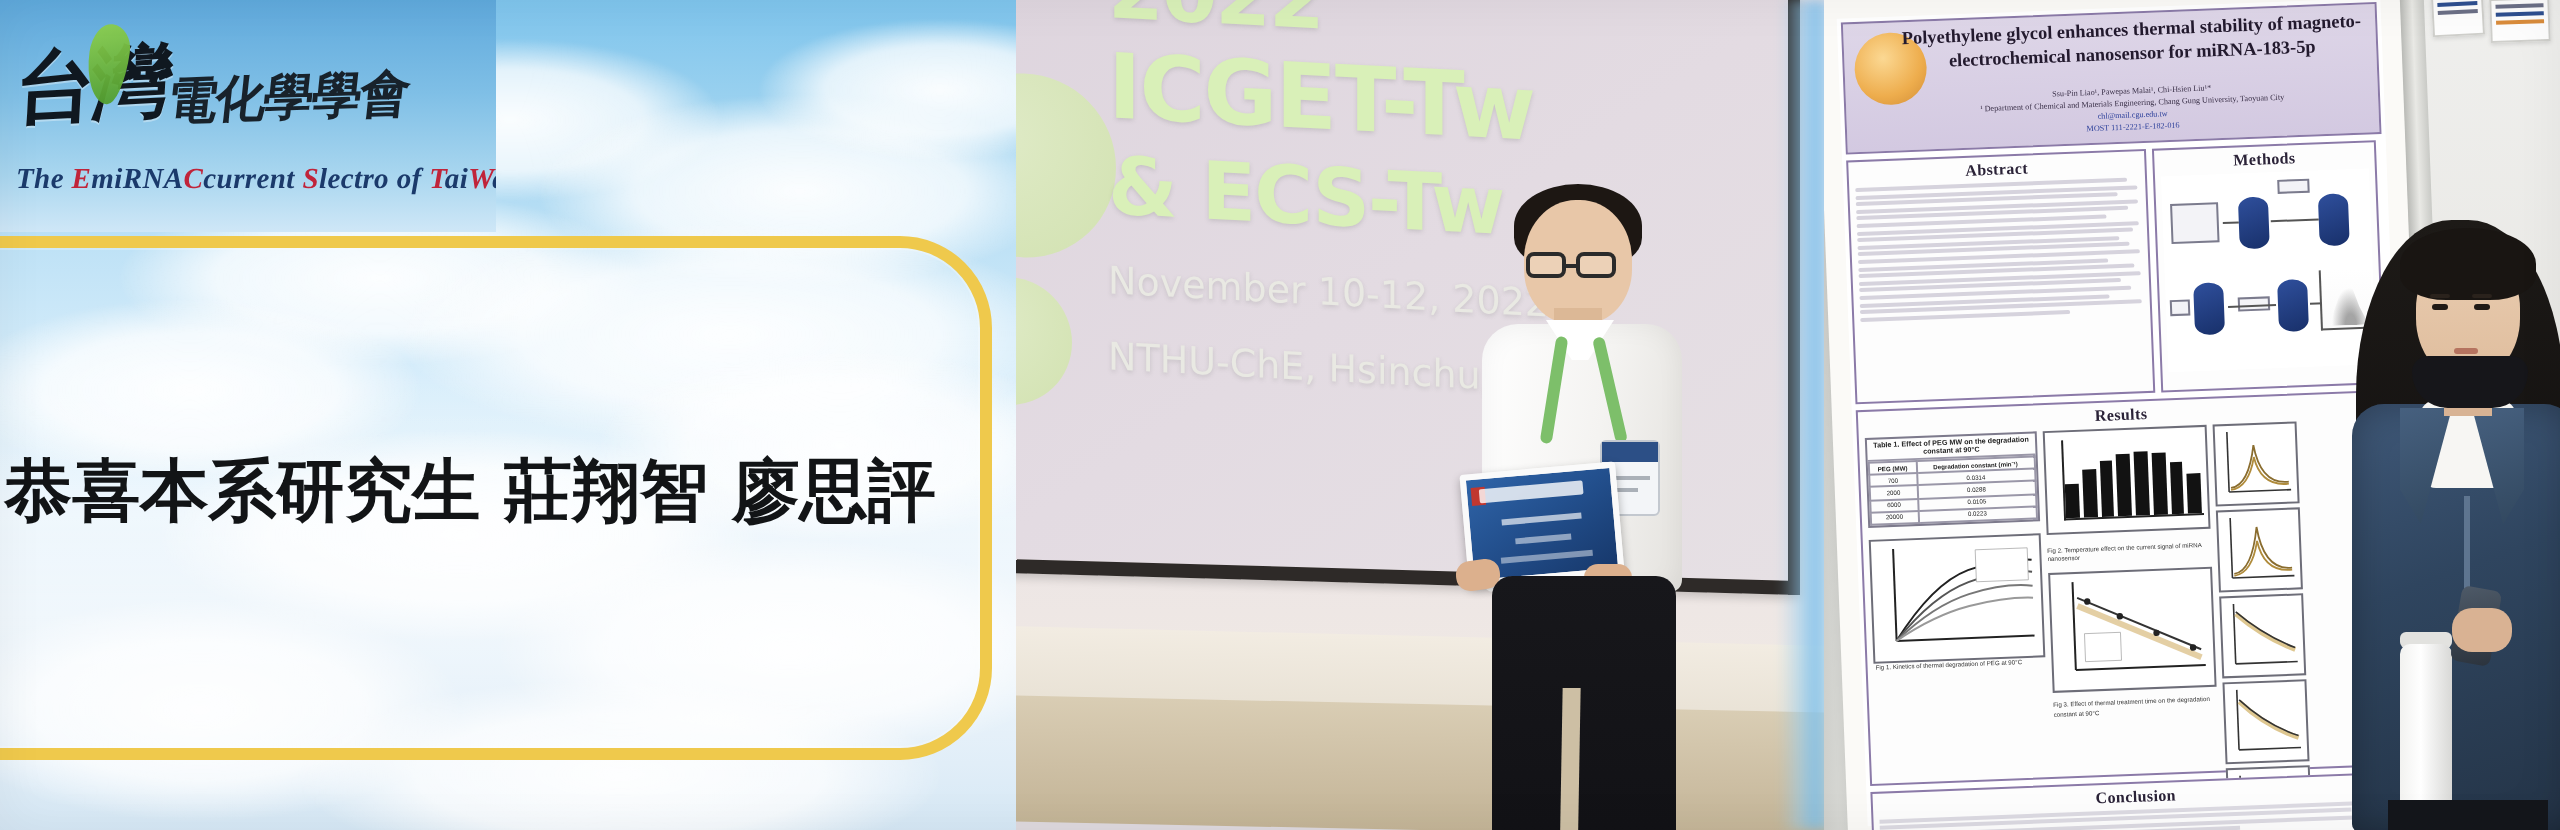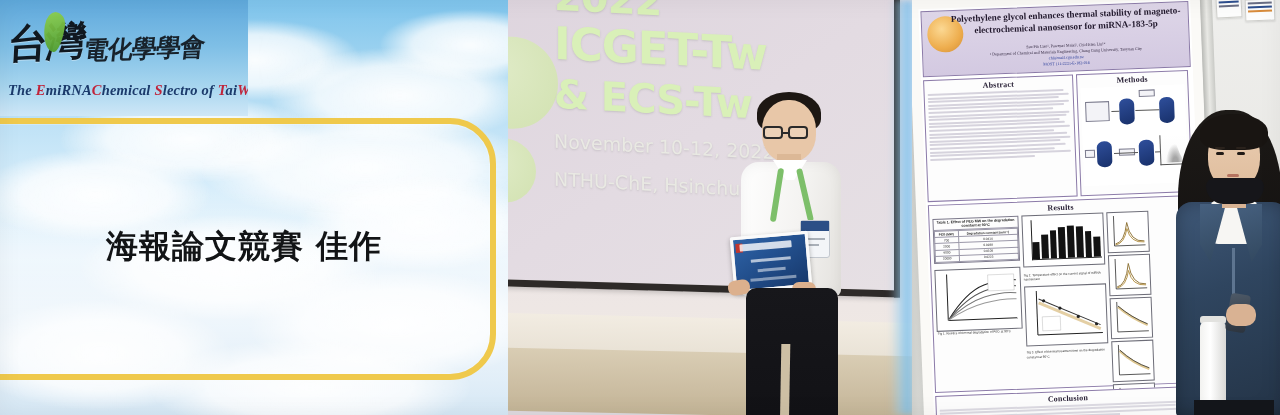--- a/index.html
+++ b/index.html
@@ -465,27 +465,27 @@
     <div class="cloud c10"></div>
     <div class="cloud c11"></div>
     <div class="haze"></div>
 
     <div class="logo-box">
       <div class="logo-cn">
         <span class="logo-cn-big">台灣</span>
       </div>
       <div class="logo-leaf"></div>
       <div class="logo-cn-small">電化學學會</div>
-      <div class="logo-en"><span>The </span><span class="r">E</span><span>miRNA</span><span class="r">C</span><span>hemical </span><span class="r">S</span><span>lectro of </span><span class="r">T</span><span>ai</span><span class="r">W</span><span>an</span></div>
+      <div class="logo-en"><span>The </span><span class="r">E</span><span>miRNA</span><span class="r">C</span><span>current </span><span class="r">S</span><span>lectro of </span><span class="r">T</span><span>ai</span><span class="r">W</span><span>an</span></div>
     </div>
 
     <div class="yellow-frame"></div>
 
     <div class="headline">
-      <div class="hl hl3">海報論文競賽 佳作</div>
+      <div class="hl hl1">恭喜本系研究生 莊翔智 廖思評</div>
     </div>
   </div>
 
   <div class="panel-mid">
     <div class="wall"></div>
 
     <div class="screen">
       <div class="screen-circ sc1"></div>
       <div class="screen-circ sc2"></div>
       <div class="slide-txt">

